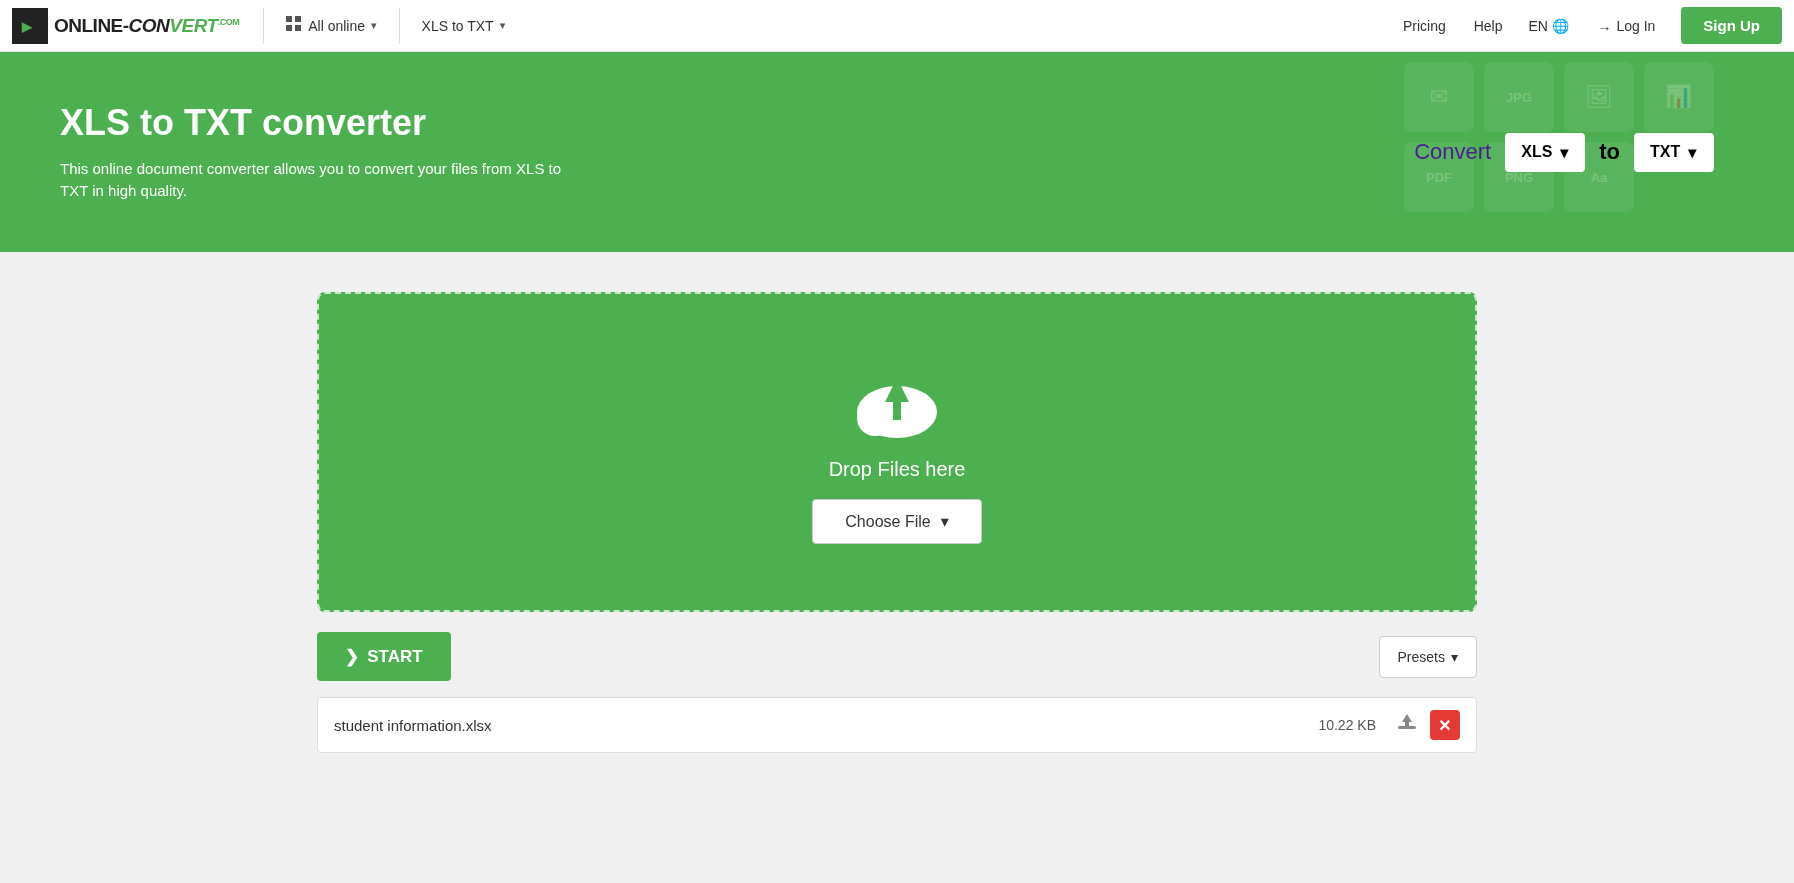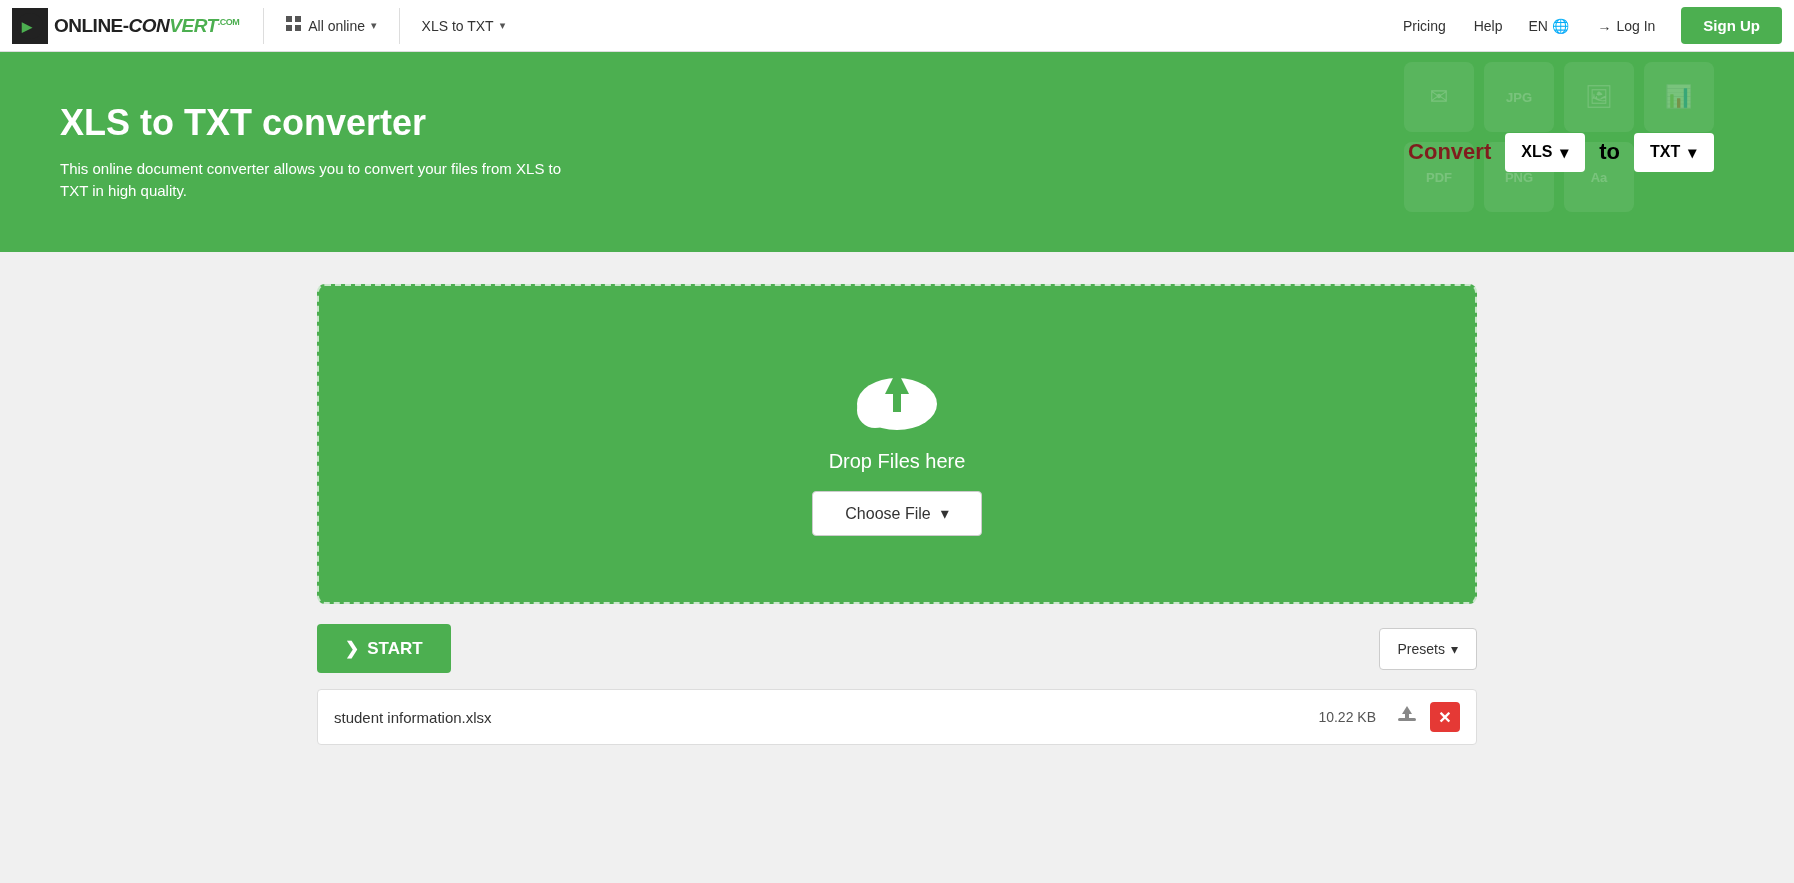--- a/index.html
+++ b/index.html
@@ -122,23 +122,23 @@
     }
     .hero-convert {
       display: flex;
       align-items: center;
       gap: 14px;
       z-index: 2;
       position: relative;
       margin-right: 20px;
     }
     .hero-convert-label {
-      color: #7f1d1d;
+      color: #4c1d95;
       font-size: 22px;
-      font-weight: bold;
+      font-weight: normal;
     }
     .format-dropdown {
       background: #fff;
       border: none;
       border-radius: 4px;
       padding: 10px 16px;
       font-size: 16px;
       font-weight: bold;
       cursor: pointer;
       display: flex;
@@ -173,21 +173,21 @@
       display: flex;
       align-items: center;
       justify-content: center;
       font-size: 22px;
       color: #fff;
     }
 
     
     .main {
       max-width: 1200px;
-      margin: 4px auto;
+      margin: 12px auto;
       padding: 28px 20px;
     }
 
     
     .dropzone {
       background: #4caf50;
       border: 2.5px dashed rgba(255,255,255,0.7);
       border-radius: 8px;
       padding: 60px 20px;
       display: flex;

